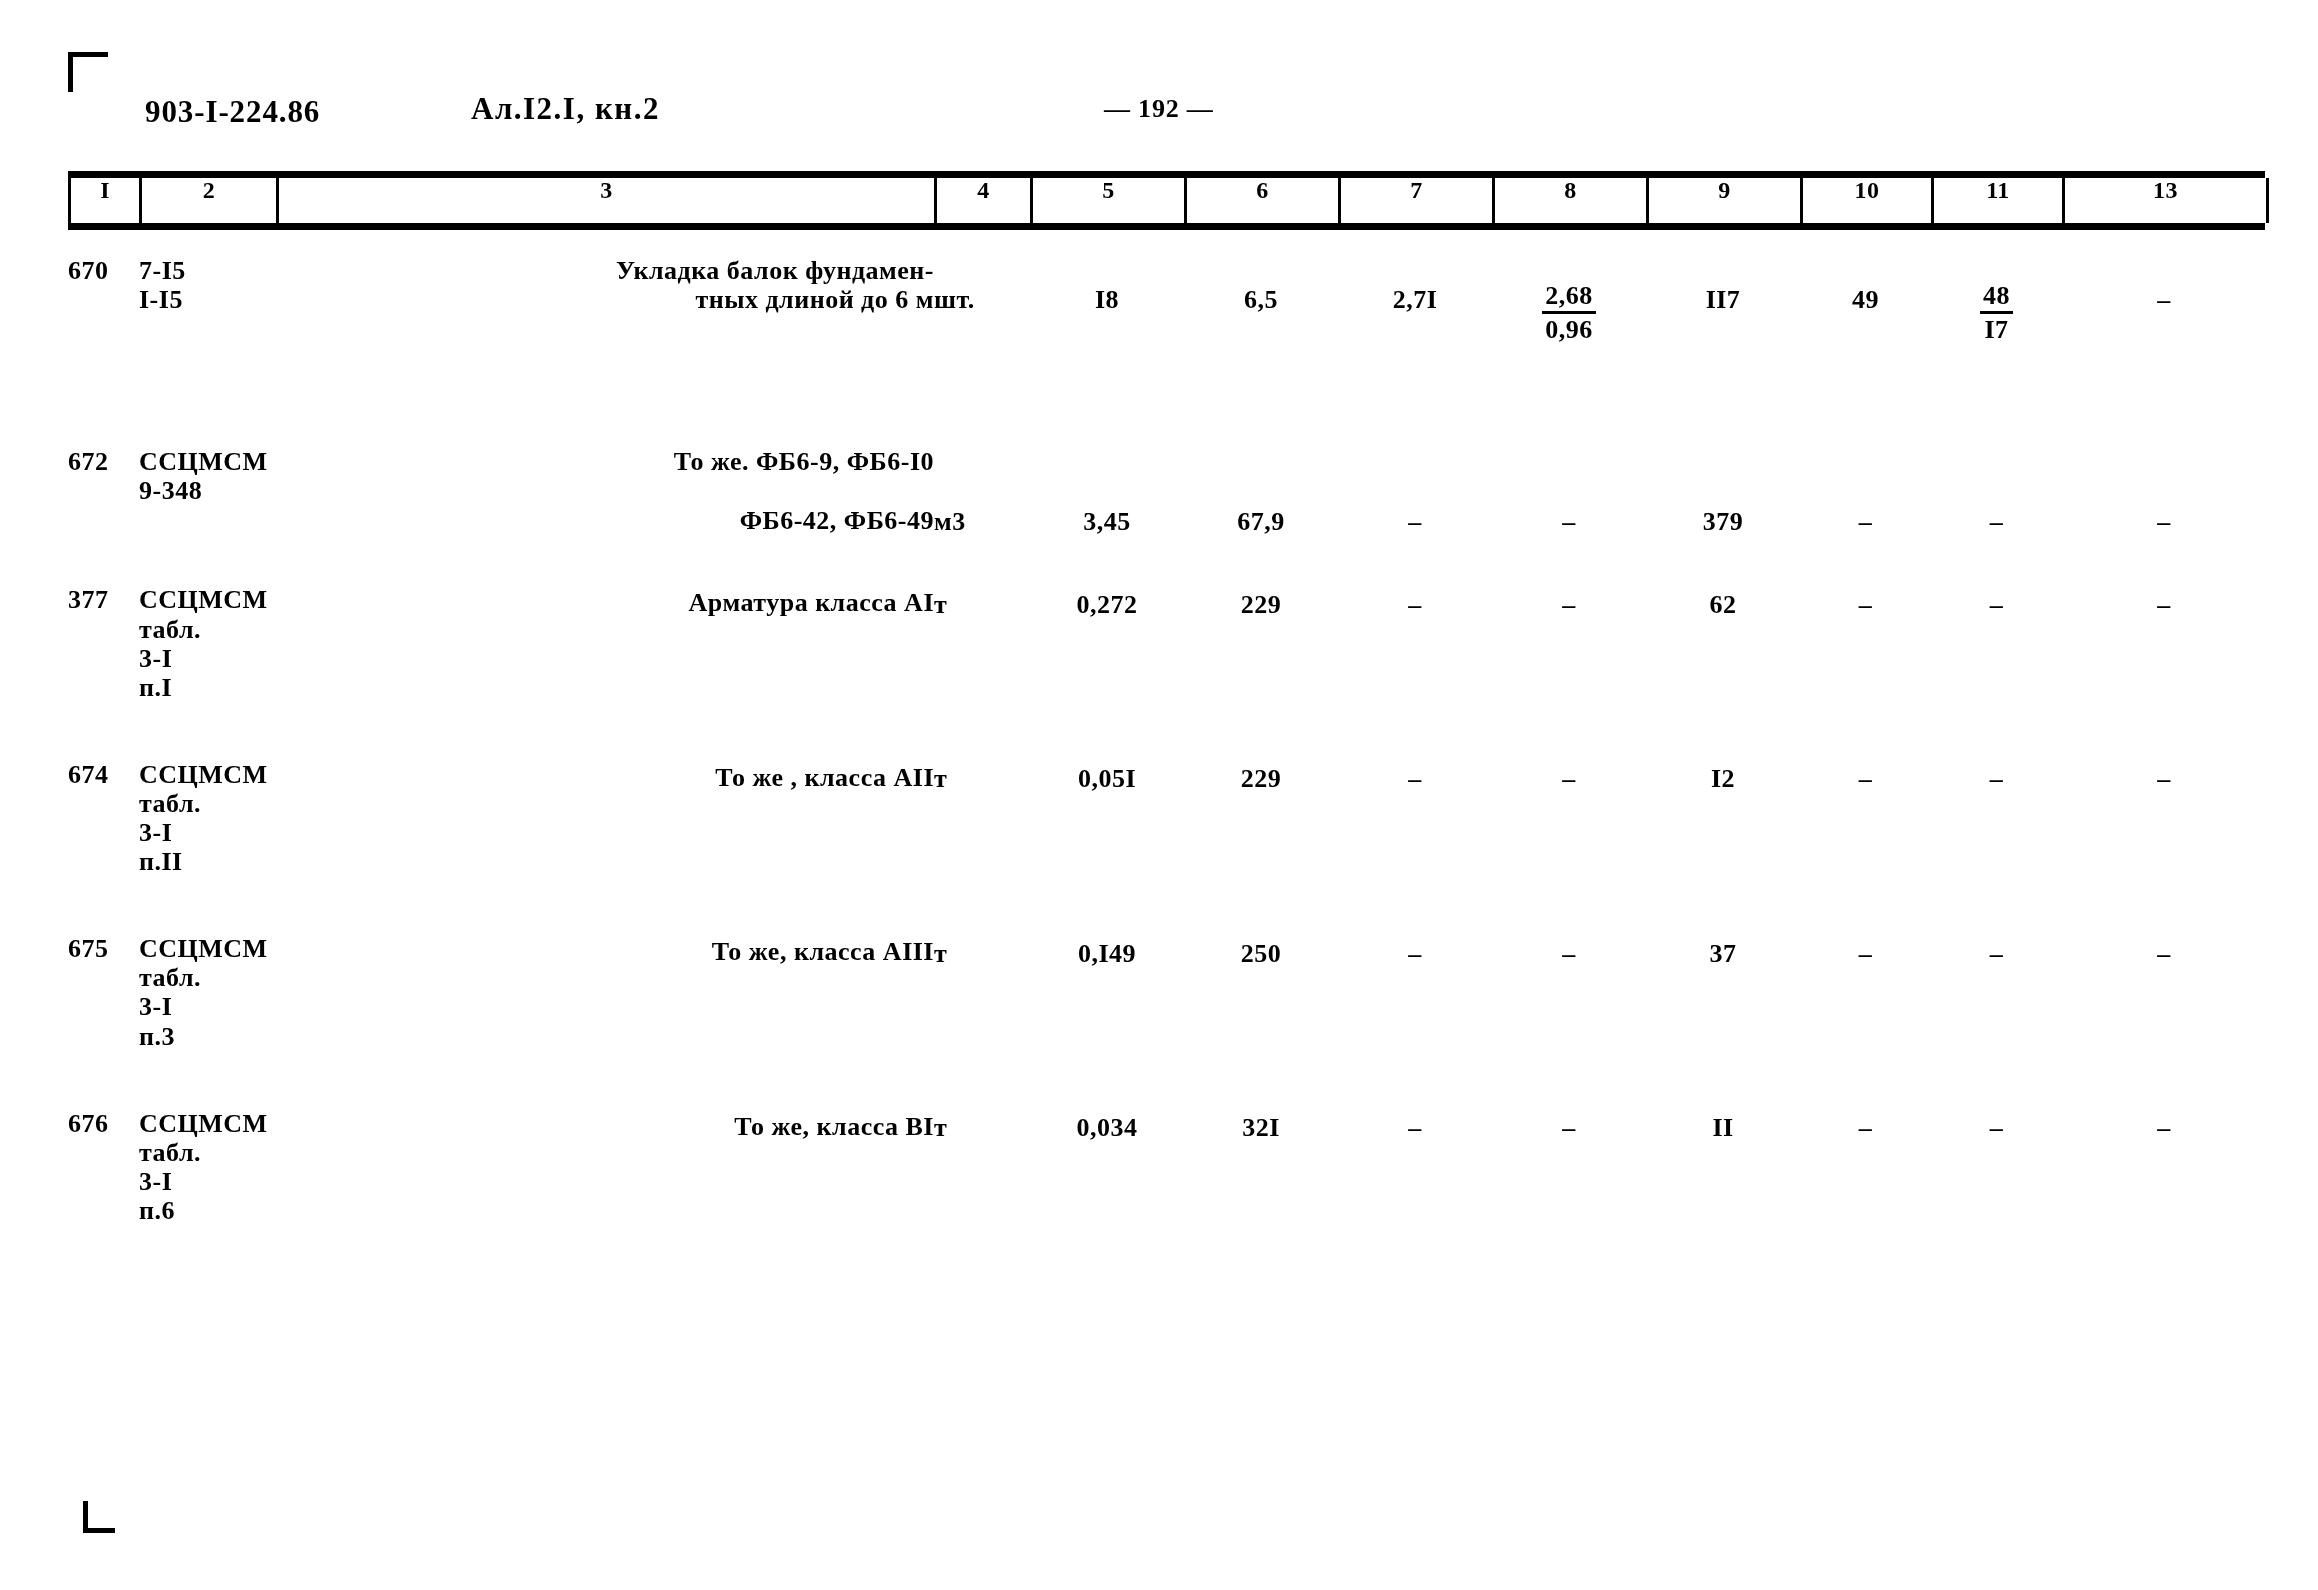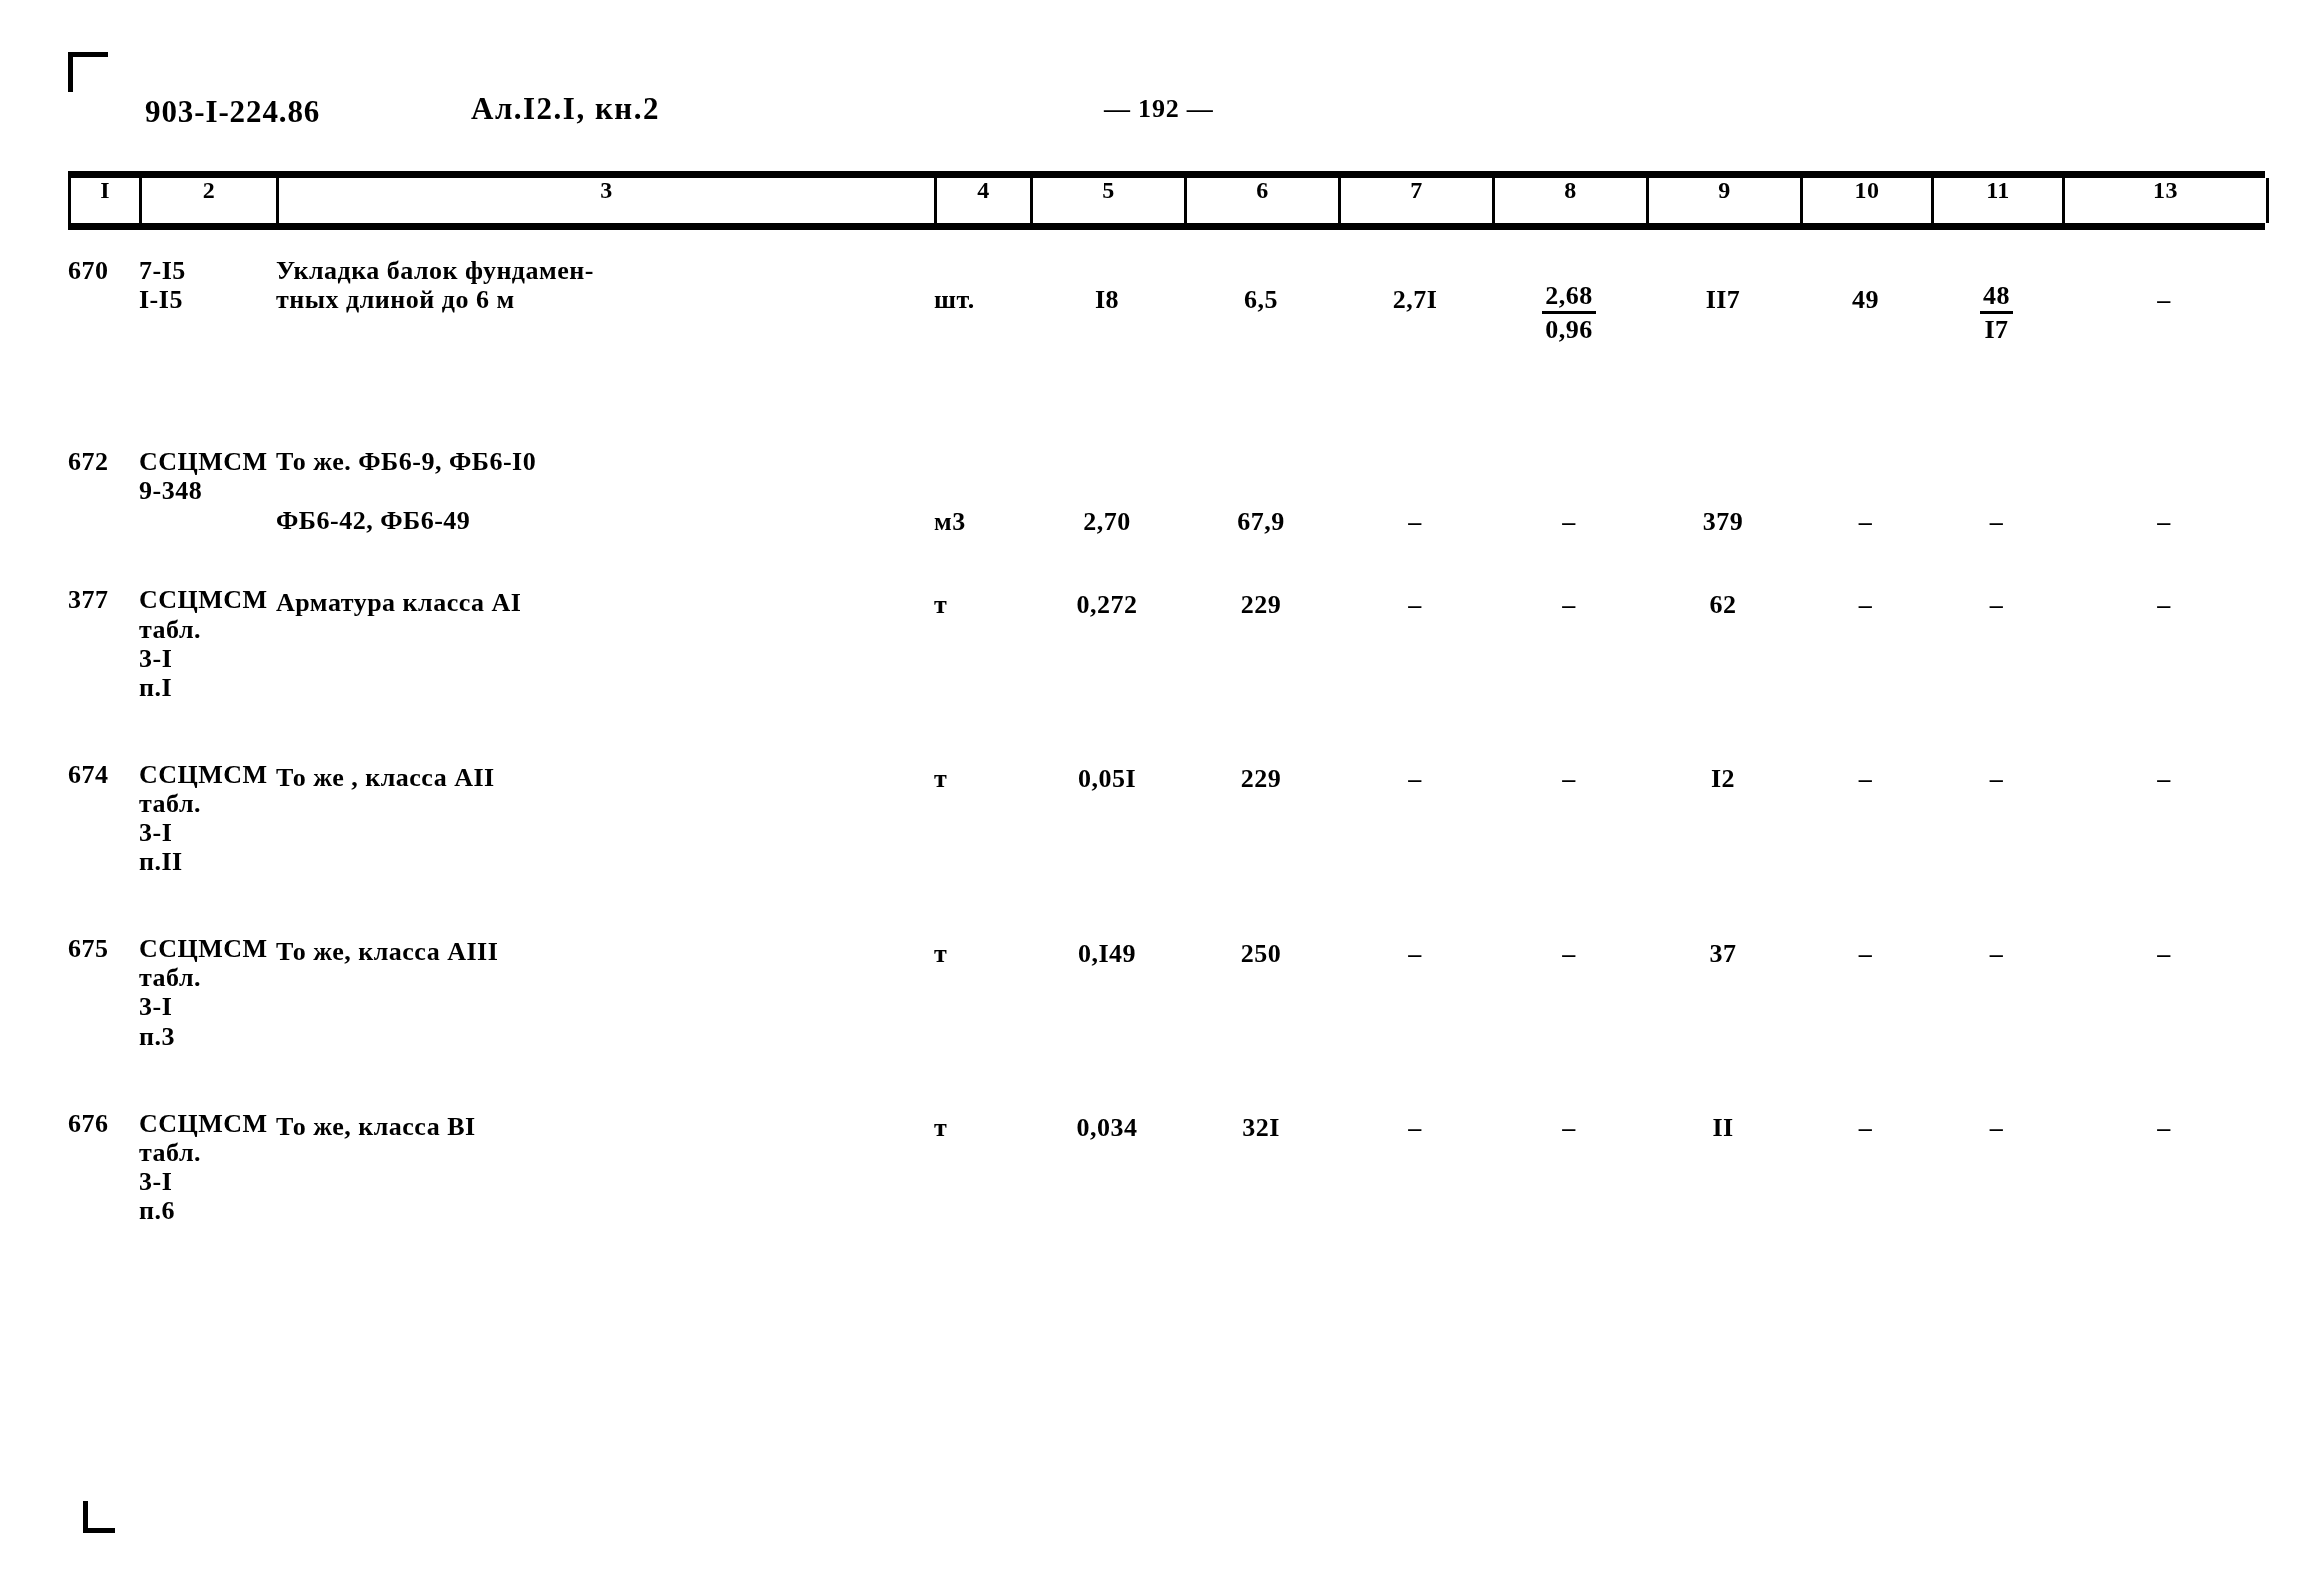--- a/index.html
+++ b/index.html
@@ -119,21 +119,21 @@
   tr.data-row td {
     font-size: 26px;
     font-weight: bold;
     line-height: 1.12;
     font-family: "Liberation Serif", "DejaVu Serif", serif;
     letter-spacing: 0.5px;
   }
 
   td.num       { text-align: left;   padding-left: 3.1px; white-space: nowrap; }
   td.code      { text-align: left;   padding-left: 4.6px; white-space: pre-line; }
-  td.descr     { text-align: left;   padding-left: 12.3px; white-space: pre-line; }
+  td.descr     { text-align: right;   padding-left: 12.3px; white-space: pre-line; }
   td.unit      { text-align: left;   padding-left: 17px; white-space: nowrap; }
   td.val       { text-align: center;  white-space: nowrap; }
 
   
   .vt { vertical-align: top; }
 
   
   .frac {
     display: inline-block;
     text-align: center;
@@ -261,21 +261,21 @@
         </tr>
 
     <tr class="data-row">
       <td class="num   vt">672</td>
       <td class="code  vt">ССЦМСМ
 9-348</td>
       <td class="descr vt">То же. ФБ6-9, ФБ6-I0
 
 ФБ6-42, ФБ6-49</td>
       <td class="unit  vt" style="padding-top:60px">м3</td>
-      <td class="val   vt" style="padding-top:60px">2,70</td>
+      <td class="val   vt" style="padding-top:60px">3,45</td>
       <td class="val   vt" style="padding-top:60px">67,9</td>
       <td class="val   vt" style="padding-top:60px">–</td>
       <td class="val   vt" style="padding-top:60px">–</td>
       <td class="val   vt" style="padding-top:60px">379</td>
       <td class="val   vt" style="padding-top:60px">–</td>
       <td class="val   vt" style="padding-top:60px">–</td>
       <td class="val   vt" style="padding-top:60px">–</td>
     </tr>
 
     <tr class="spacer-row">

